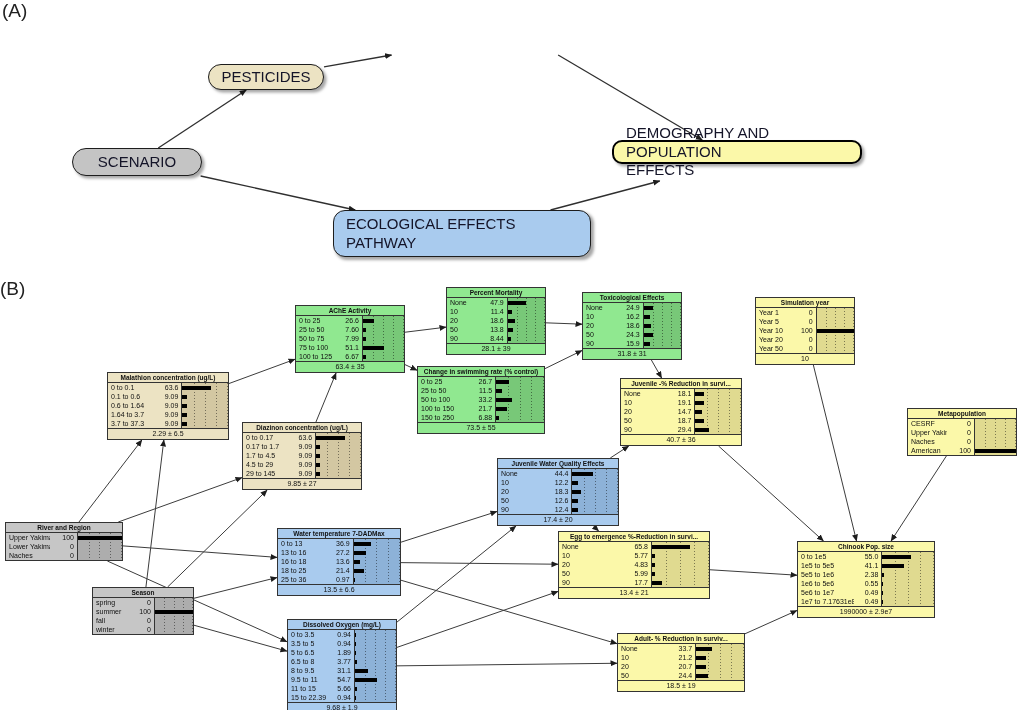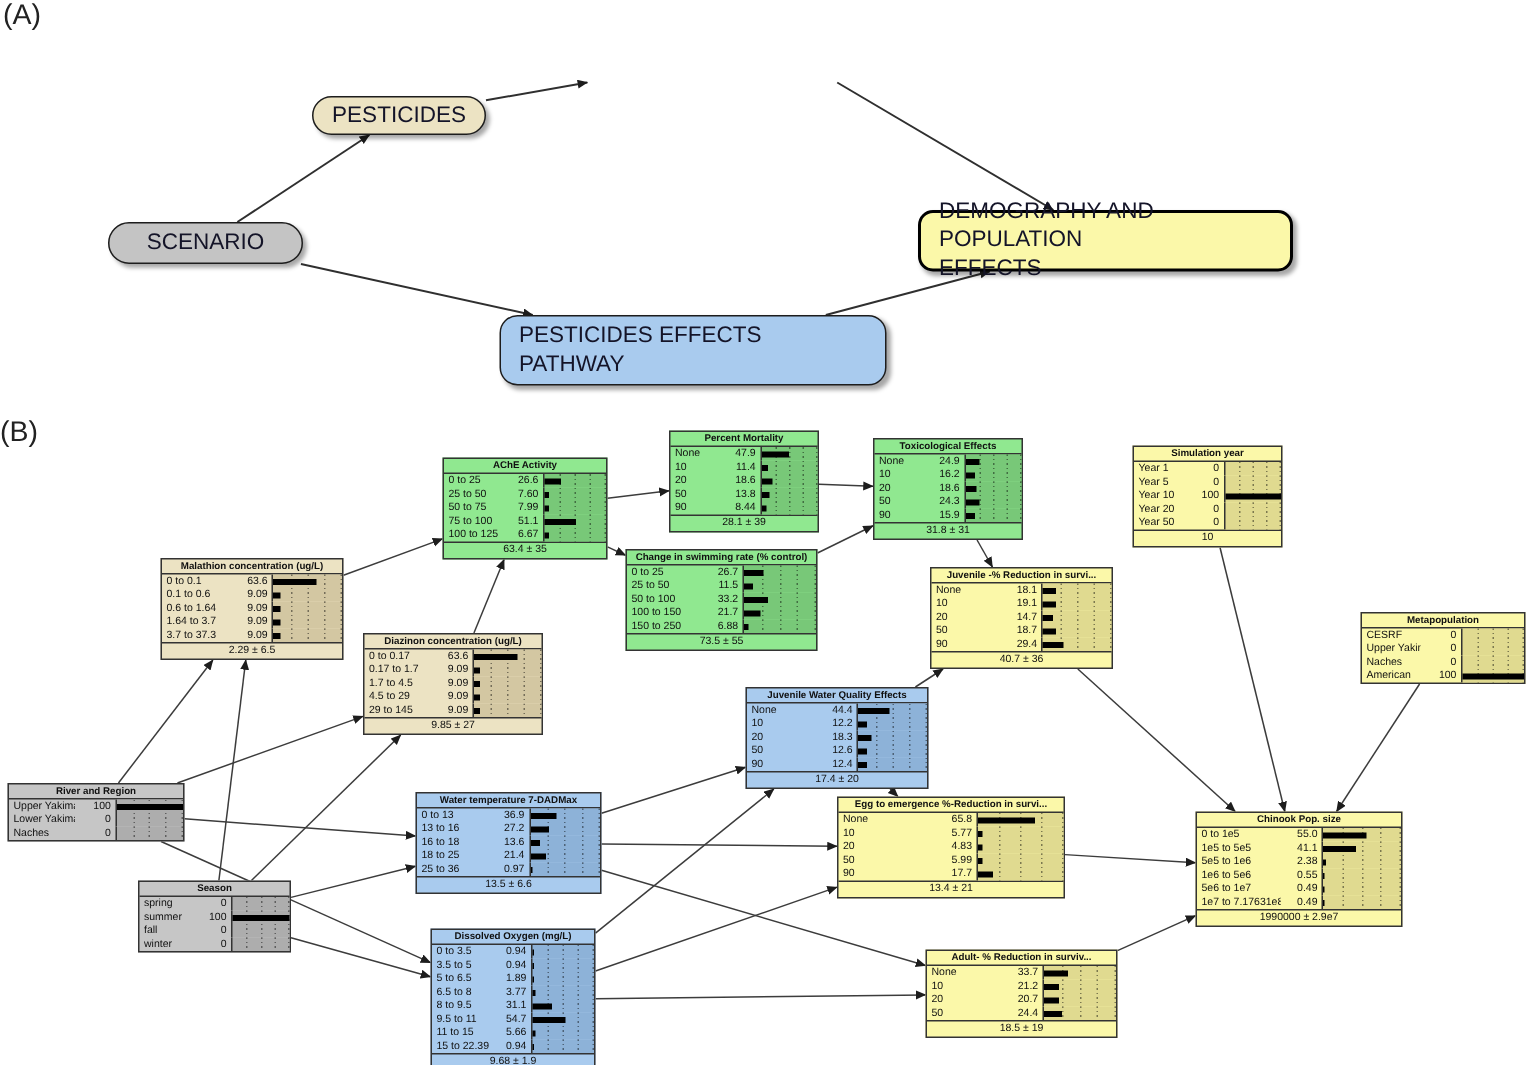--- a/index.html
+++ b/index.html
@@ -101,23 +101,23 @@
   <div class="plabel" style="left:2px;top:0;">(A)</div>
   <div class="plabel" style="left:0;top:278px;">(B)</div>
 
   <div class="anode c-gray center" style="left:72px;top:148px;width:130px;height:28px;border-radius:14px;">
     <span>SCENARIO</span>
   </div>
   <div class="anode c-tan center" style="left:208px;top:64px;width:116px;height:26px;border-radius:13px;">
     <span>PESTICIDES</span>
   </div>
   <div class="anode c-blue pad" style="left:333px;top:210px;width:258px;height:47px;border-radius:12px;">
-    <span style="display:inline-block;width:175px;">PESTICIDES EFFECTS PATHWAY</span>
+    <span style="display:inline-block;width:175px;">ECOLOGICAL EFFECTS PATHWAY</span>
   </div>
-  <div class="anode c-yellow pad bold" style="left:612px;top:140px;width:250px;height:41px;border-radius:10px;">
+  <div class="anode c-yellow pad bold" style="left:612px;top:140px;width:250px;height:24px;border-radius:10px;">
     <span style="display:inline-block;width:160px;">DEMOGRAPHY AND POPULATION EFFECTS</span>
   </div>
 
 <div class="bn tan" style="left: 107px; top: 372px; width: 122px;">
       <div class="t">Malathion concentration (ug/L)</div>
       <div class="row">
         <span class="lbl">0 to 0.1</span>
         <span class="val">63.6</span>
         <span class="bar">
           <i class="fill" style="width: 63.6%; min-width: 1px;"></i>

